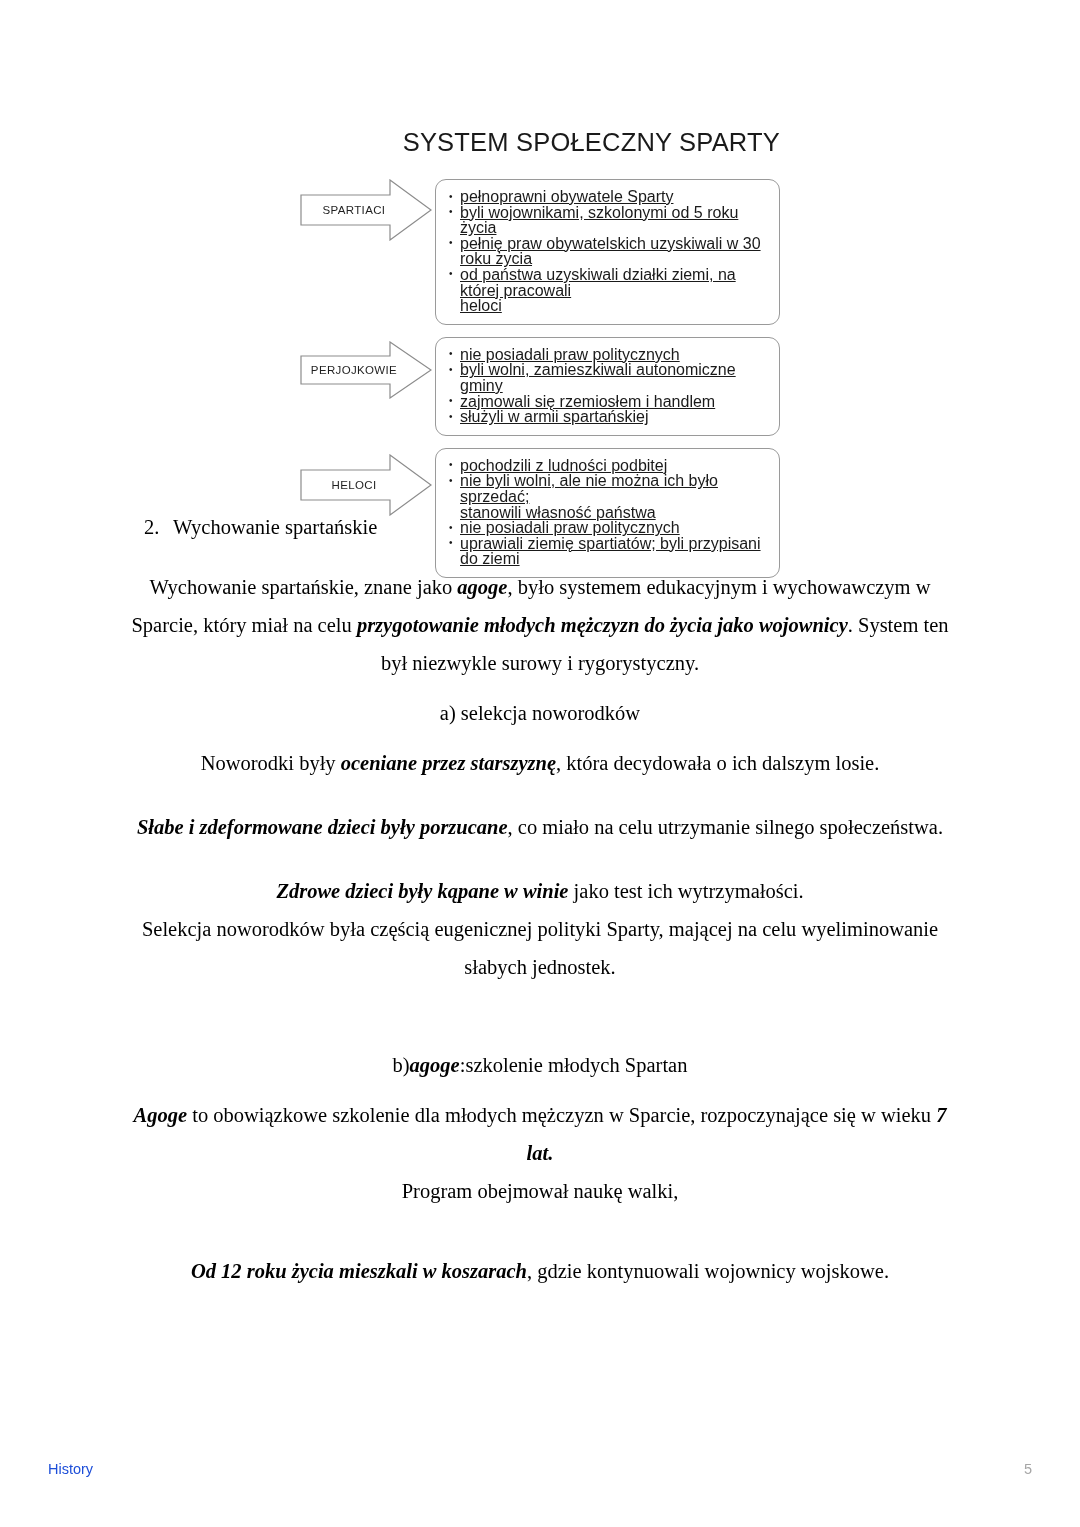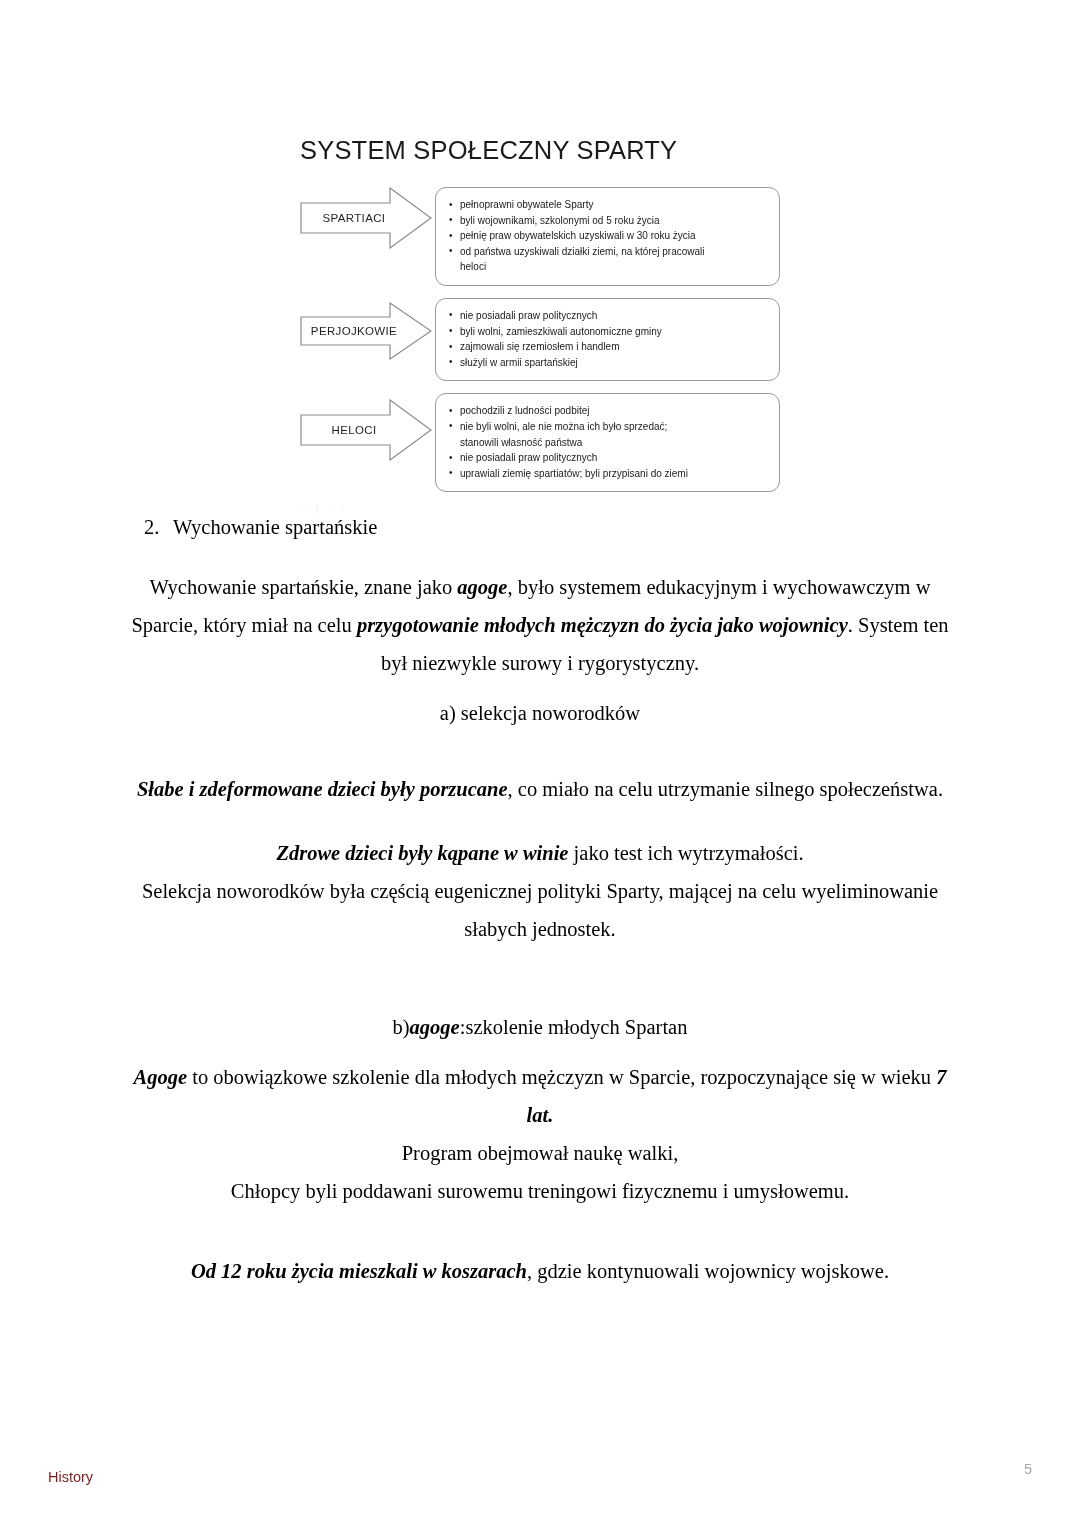--- a/index.html
+++ b/index.html
@@ -22,22 +22,22 @@
     left: 300px;
     top: 128px;
     width: 480px;
   }
   .figure-title {
     font-family: "Liberation Sans", sans-serif;
     font-size: 25.5px;
     font-weight: 400;
     letter-spacing: 0.2px;
     color: #1a1a1a;
-    text-align: left;
-    margin: 8px 0 22px 0;
+    text-align: right;
+    margin: 0 0 22px 0;
     white-space: nowrap;
   }
   .diagram-row {
     display: flex;
     align-items: flex-start;
     margin-bottom: 12px;
   }
   .arrow-cell {
     position: relative;
     width: 135px;
@@ -79,25 +79,26 @@
     box-sizing: border-box;
     background: #ffffff;
   }
   .info-box ul {
     list-style: none;
     margin: 0;
     padding: 0;
   }
   .info-box li {
     font-family: "Liberation Sans", sans-serif;
-    font-size: 10px;
+    font-size: 16px;
     line-height: 15.6px;
     color: #1a1a1a;
     position: relative;
     padding-left: 11px;
+    text-decoration: underline;
   }
   .info-box li::before {
     content: "\2022";
     position: absolute;
     left: 0;
     top: -0.5px;
     font-size: 10px;
     color: #1a1a1a;
   }
   .info-box li.cont {
@@ -154,24 +155,24 @@
   .footer {
     position: absolute;
     left: 0;
     top: 1461px;
     width: 1080px;
     height: 24px;
   }
   .footer-left {
     position: absolute;
     left: 48px;
-    top: 8px;
+    top: 0;
     font-family: "Liberation Sans", sans-serif;
     font-size: 14.5px;
-    color: #7f1d1d;
+    color: #1d4ed8;
   }
   .footer-right {
     position: absolute;
     right: 48px;
     top: 0;
     font-family: "Liberation Sans", sans-serif;
     font-size: 14.5px;
     color: #a6a6a6;
   }
 </style>
@@ -249,40 +250,40 @@
     <span class="num">2.</span>
     <span>Wychowanie spartańskie</span>
   </div>
 
   <p class="para"><span>Wychowanie spartańskie, znane jako </span><b>agoge</b><span>, było systemem edukacyjnym i wychowawczym w Sparcie, który miał na celu </span><b>przygotowanie młodych mężczyzn do życia jako wojownicy</b><span>. System ten był niezwykle surowy i rygorystyczny.</span></p>
 
   <div class="gap-sm"></div>
   <p class="para">a) selekcja noworodków</p>
 
   <div class="gap-sm"></div>
+  <p class="para"><span>Noworodki były </span><b>oceniane przez starszyznę</b><span>, która decydowała o ich dalszym losie.</span></p>
 
   <div class="gap-md"></div>
   <p class="para"><b>Słabe i zdeformowane dzieci były porzucane</b><span>, co miało na celu utrzymanie silnego społeczeństwa.</span></p>
 
   <div class="gap-md"></div>
   <p class="para"><b>Zdrowe dzieci były kąpane w winie</b><span> jako test ich wytrzymałości.</span></p>
 
   <p class="para">Selekcja noworodków była częścią eugenicznej polityki Sparty, mającej na celu wyeliminowanie słabych jednostek.</p>
 
 
   <div class="gap-xl"></div>
   <p class="para"><span>b)</span><b>agoge</b><span>:szkolenie młodych Spartan</span></p>
 
   <div class="gap-sm"></div>
   <p class="para"><b>Agoge</b><span> to obowiązkowe szkolenie dla młodych mężczyzn w Sparcie, rozpoczynające się w wieku </span><b>7 lat.</b></p>
 
   <p class="para">Program obejmował naukę walki,</p>
 
 
-  <p class="para">Chłopcy byli poddawani surowemu treningowi fizycznemu i umysłowemu.</p>
 
   <div class="gap-lg"></div>
   <p class="para"><b>Od 12 roku życia mieszkali w koszarach</b><span>, gdzie kontynuowali wojownicy wojskowe.</span></p>
 
 </div>
 
 <div class="footer">
   <span class="footer-left">History</span>
   <span class="footer-right">5</span>
 </div>

